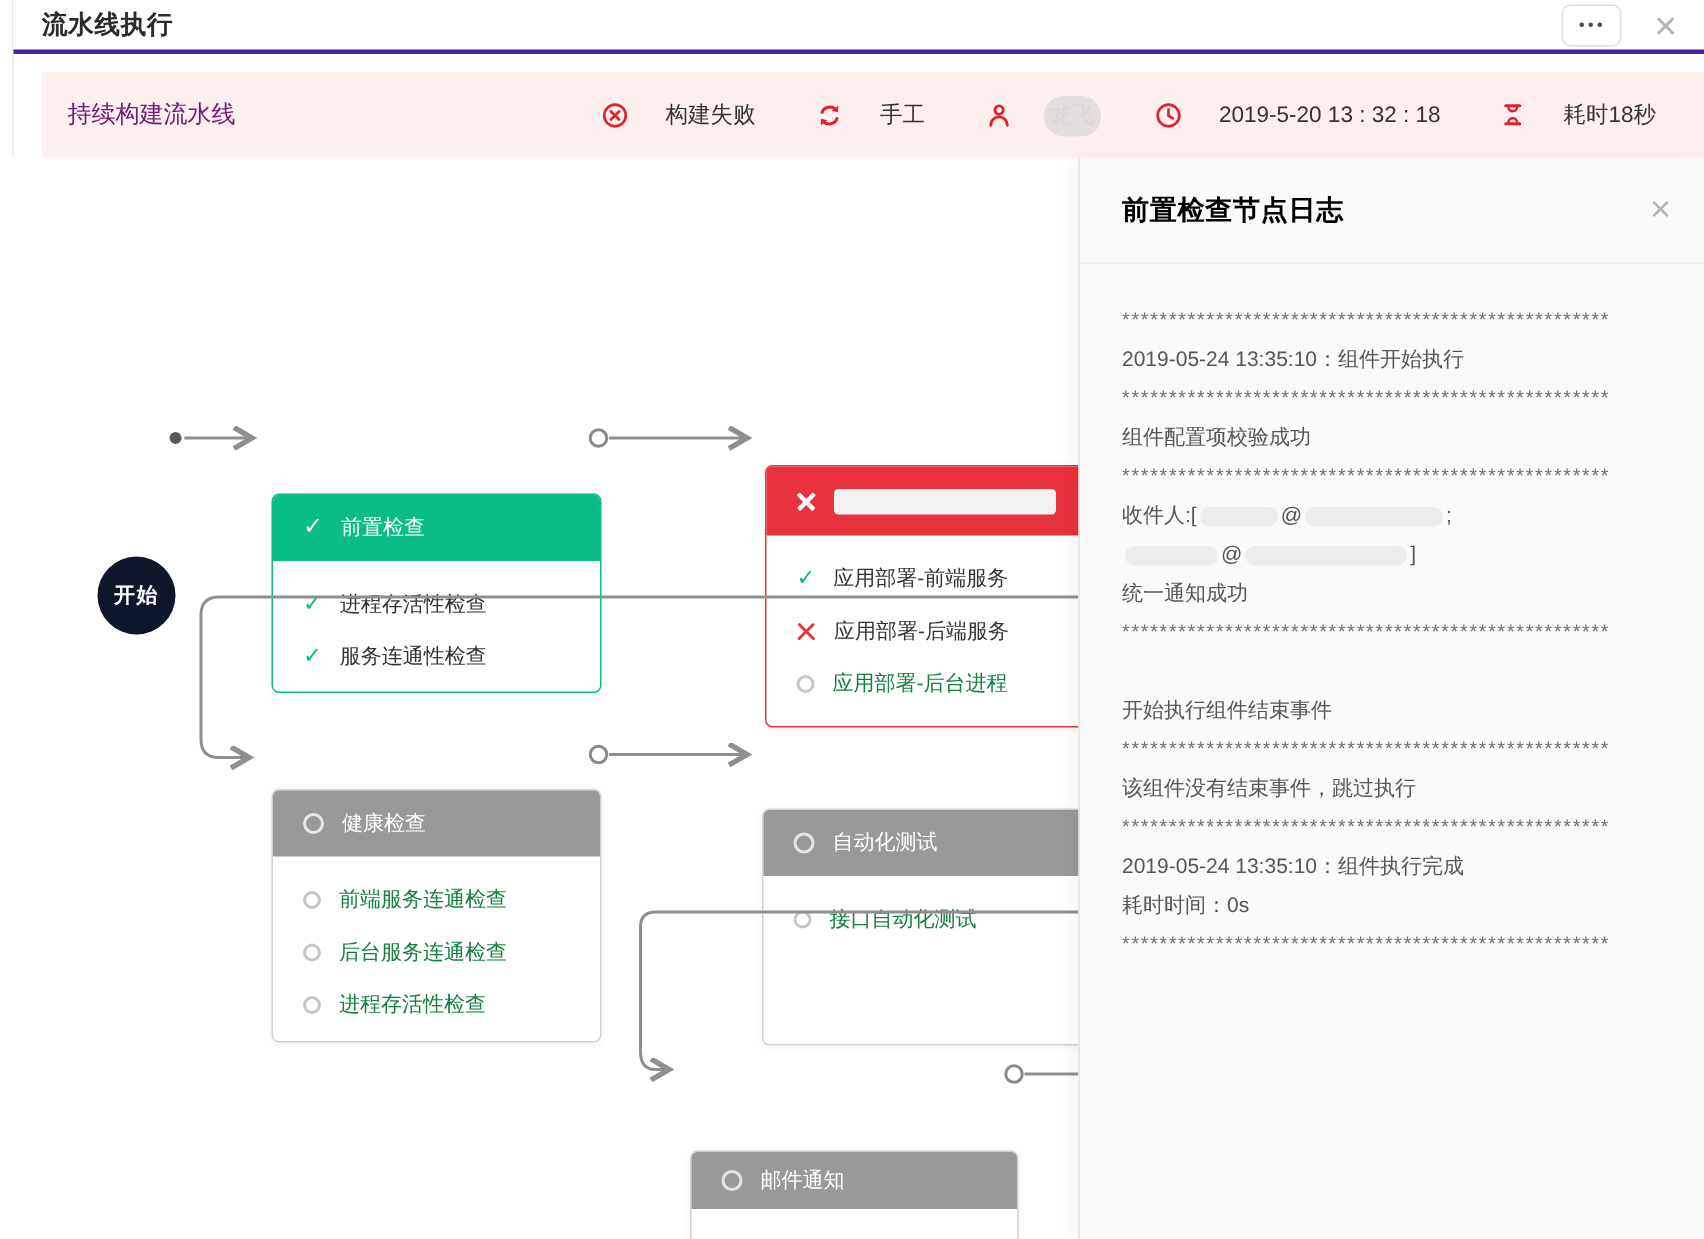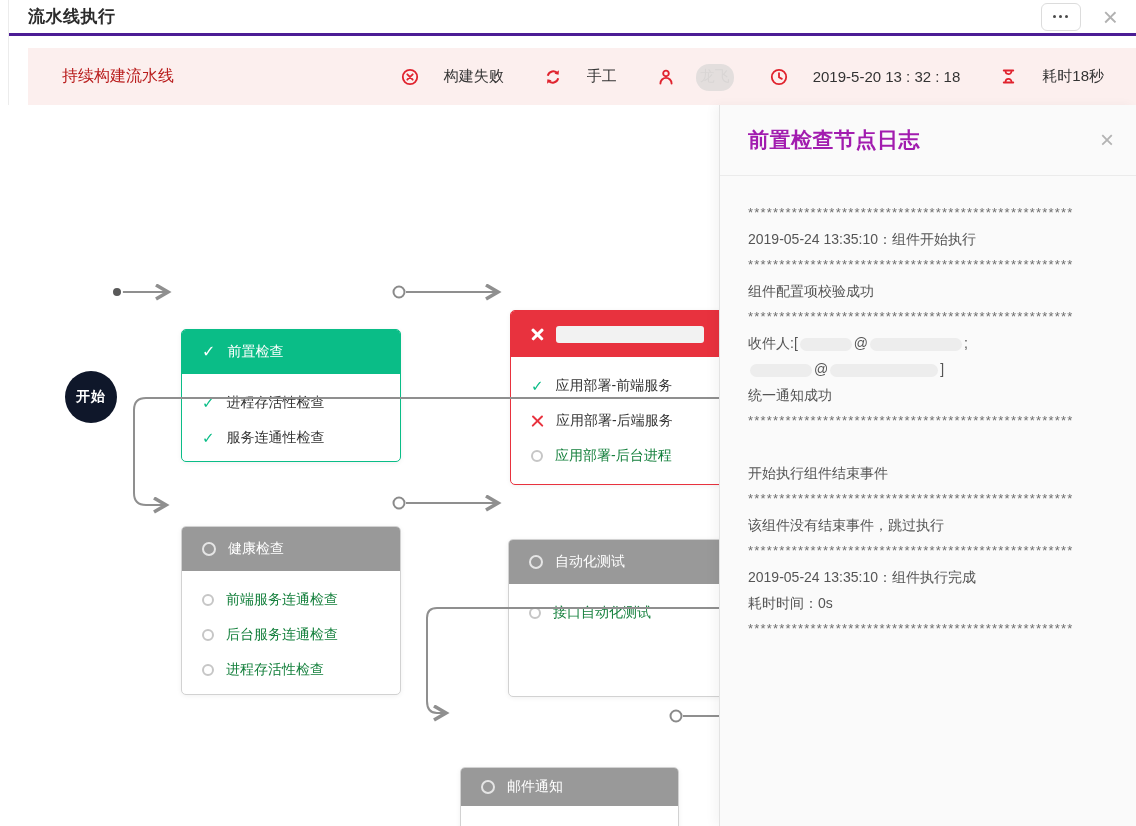--- a/index.html
+++ b/index.html
@@ -15,21 +15,21 @@
   
   .titlebar{position:absolute;left:9px;right:0;top:0;height:33px;background:#fff;border-bottom:3px solid #4c1d95;display:flex;align-items:center;}
   .titlebar h1{font-size:17px;font-weight:bold;color:#2b2b2b;margin:0 0 0 19px;letter-spacing:.5px;}
   .titlebar-actions{margin-left:auto;display:flex;align-items:center;gap:16px;padding-right:12px;}
   .more-btn{width:38px;height:26px;border:1px solid #dcdcdc;border-radius:6px;background:#fff;display:flex;align-items:center;justify-content:center;gap:3px;cursor:pointer;}
   .more-btn i{width:3px;height:3px;border-radius:50%;background:#4a4a4a;display:block;}
   .win-close{font-size:26px;line-height:22px;color:#b1b1b1;cursor:pointer;padding:0 6px;font-weight:300;}
 
   
   .statusbar{position:absolute;left:28px;right:0;top:48px;height:57px;background:#fcefee;display:flex;align-items:center;}
-  .statusbar .pname{font-size:16px;color:#b91c1c;margin-left:34px;}
+  .statusbar .pname{font-size:16px;color:#701a75;margin-left:17px;}
   .status-items{margin-left:auto;display:flex;align-items:center;gap:40px;padding-right:32px;}
   .sitem{display:flex;align-items:center;gap:25px;font-size:15px;color:#333;white-space:nowrap;}
   .sicon{display:flex;align-items:center;justify-content:center;}
   .name-wrap{position:relative;display:flex;align-items:center;}
   .name-blob{position:absolute;left:-4px;top:-3px;width:38px;height:27px;border-radius:13px;background:#e2dedd;opacity:.95;filter:blur(.5px);}
 
   
   .flow{position:absolute;left:0;top:105px;width:719px;height:721px;background:#fff;}
   .flow-svg{position:absolute;left:0;top:0;z-index:5;pointer-events:none;}
   .start-node{position:absolute;left:65px;top:266px;width:52px;height:52px;border-radius:50%;background:#0f172a;color:#fff;font-size:14px;font-weight:bold;display:flex;align-items:center;justify-content:center;z-index:2;letter-spacing:1px;}
@@ -54,21 +54,21 @@
   .g-cross:before,.g-cross:after{content:"";position:absolute;left:-1px;top:5.5px;width:15px;height:2.4px;background:#e8323e;border-radius:1px;}
   .g-cross:before{transform:rotate(45deg);}
   .g-cross:after{transform:rotate(-45deg);}
   .g-cross.white:before,.g-cross.white:after{background:#fff;height:2.6px;}
   .g-circle{width:12px;height:12px;border:2px solid #c6c6c6;border-radius:50%;display:inline-block;box-sizing:border-box;}
   .g-circle.onhead{border-color:rgba(255,255,255,.75);width:14px;height:14px;}
 
   
   .log-panel{position:absolute;left:719px;top:105px;width:417px;height:721px;background:#fafafa;border-left:1px solid #e3e3e3;box-shadow:-5px 0 10px rgba(0,0,0,.04);z-index:10;box-sizing:border-box;}
   .log-head{height:70px;display:flex;align-items:center;border-bottom:1px solid #ebebeb;padding:0 22px 0 28px;}
-  .log-head .lt{font-size:21px;font-weight:bold;color:#a21caf;letter-spacing:.5px;}
+  .log-head .lt{font-size:18px;font-weight:bold;color:#000000;letter-spacing:.5px;}
   .log-close{margin-left:auto;font-size:24px;color:#b3b3b3;cursor:pointer;font-weight:300;line-height:20px;}
   .log-content{padding:24px 18px 20px 28px;overflow:hidden;height:610px;}
   .log-line{min-height:26px;line-height:26px;font-size:14px;color:#555;white-space:nowrap;overflow:hidden;}
   .log-line.stars{font-size:13px;letter-spacing:1.2px;color:#6e6e6e;}
   .log-line.blank{height:23px;}
   .redact{display:inline-block;height:13px;border-radius:7px;background:#ededed;vertical-align:middle;margin:0 2px;}
 </style>
 </head>
 <body>
 

